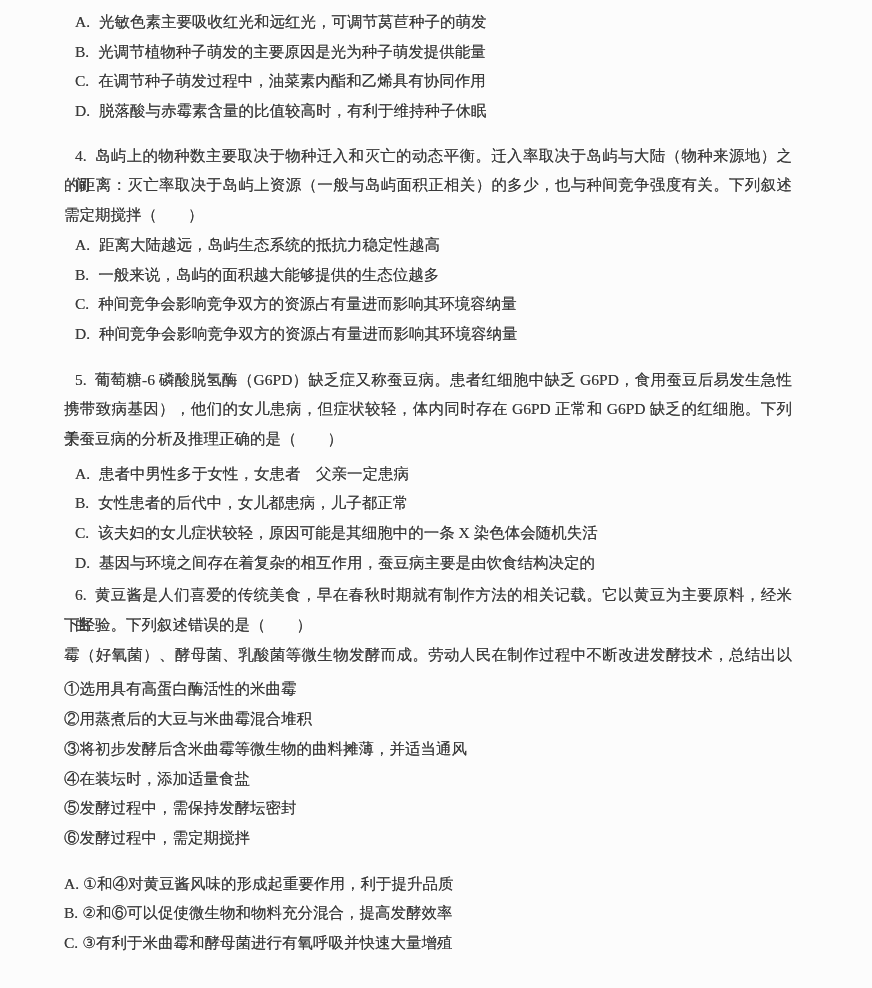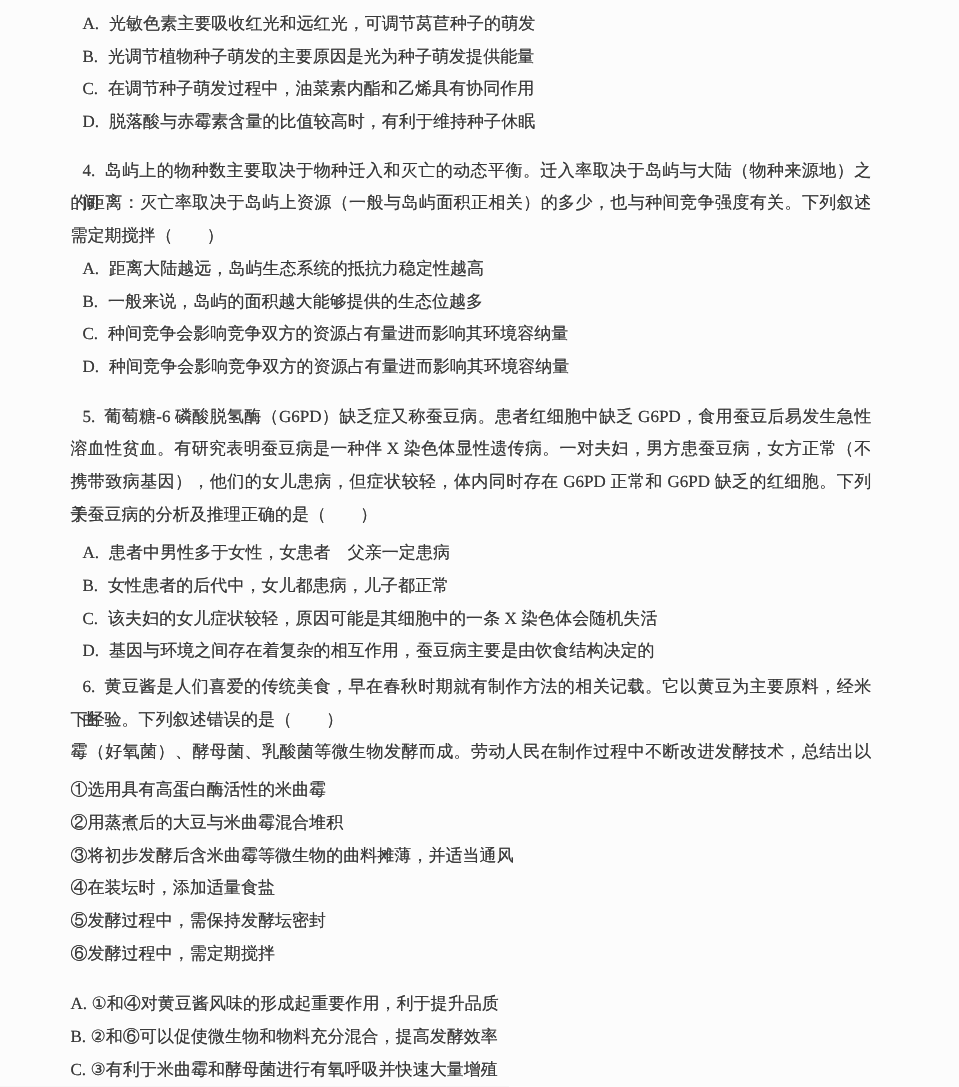--- a/index.html
+++ b/index.html
@@ -48,21 +48,20 @@
 
     <div class="line fill indent mt15"><span class="num">4.</span><span>岛屿上的物种数主要取决于物种迁入和灭亡的动态平衡。迁入率取决于岛屿与大陆（物种来源地）之间</span></div>
     <div class="line fill"><span>的距离：灭亡率取决于岛屿上资源（一般与岛屿面积正相关）的多少，也与种间竞争强度有关。下列叙述</span></div>
     <div class="line"><span>需定期搅拌（　　）</span></div>
     <div class="line opt indent"><span class="lab">A.</span><span>距离大陆越远，岛屿生态系统的抵抗力稳定性越高</span></div>
     <div class="line opt indent"><span class="lab">B.</span><span>一般来说，岛屿的面积越大能够提供的生态位越多</span></div>
     <div class="line opt indent"><span class="lab">C.</span><span>种间竞争会影响竞争双方的资源占有量进而影响其环境容纳量</span></div>
     <div class="line opt indent"><span class="lab">D.</span><span>种间竞争会影响竞争双方的资源占有量进而影响其环境容纳量</span></div>
 
     <div class="line fill indent mt2"><span class="num">5.</span><span>葡萄糖-6 磷酸脱氢酶（G6PD）缺乏症又称蚕豆病。患者红细胞中缺乏 G6PD，食用蚕豆后易发生急性</span></div>
-    <div class="line fill"><span>溶血性贫血。有研究表明蚕豆病是一种伴 X 染色体显性遗传病。一对夫妇，男方患蚕豆病，女方正常（不</span></div>
     <div class="line fill"><span>携带致病基因），他们的女儿患病，但症状较轻，体内同时存在 G6PD 正常和 G6PD 缺乏的红细胞。下列关</span></div>
     <div class="line"><span>于蚕豆病的分析及推理正确的是（　　）</span></div>
     <div class="line opt indent mt5"><span class="lab">A.</span><span>患者中男性多于女性，女患者　父亲一定患病</span></div>
     <div class="line opt indent"><span class="lab">B.</span><span>女性患者的后代中，女儿都患病，儿子都正常</span></div>
     <div class="line opt indent"><span class="lab">C.</span><span>该夫妇的女儿症状较轻，原因可能是其细胞中的一条 X 染色体会随机失活</span></div>
     <div class="line opt indent"><span class="lab">D.</span><span>基因与环境之间存在着复杂的相互作用，蚕豆病主要是由饮食结构决定的</span></div>
 
     <div class="line fill indent mt3"><span class="num">6.</span><span>黄豆酱是人们喜爱的传统美食，早在春秋时期就有制作方法的相关记载。它以黄豆为主要原料，经米曲</span></div>
     <div class="line"><span>下经验。下列叙述错误的是（　　）</span></div>
     <div class="line fill"><span>霉（好氧菌）、酵母菌、乳酸菌等微生物发酵而成。劳动人民在制作过程中不断改进发酵技术，总结出以</span></div>

